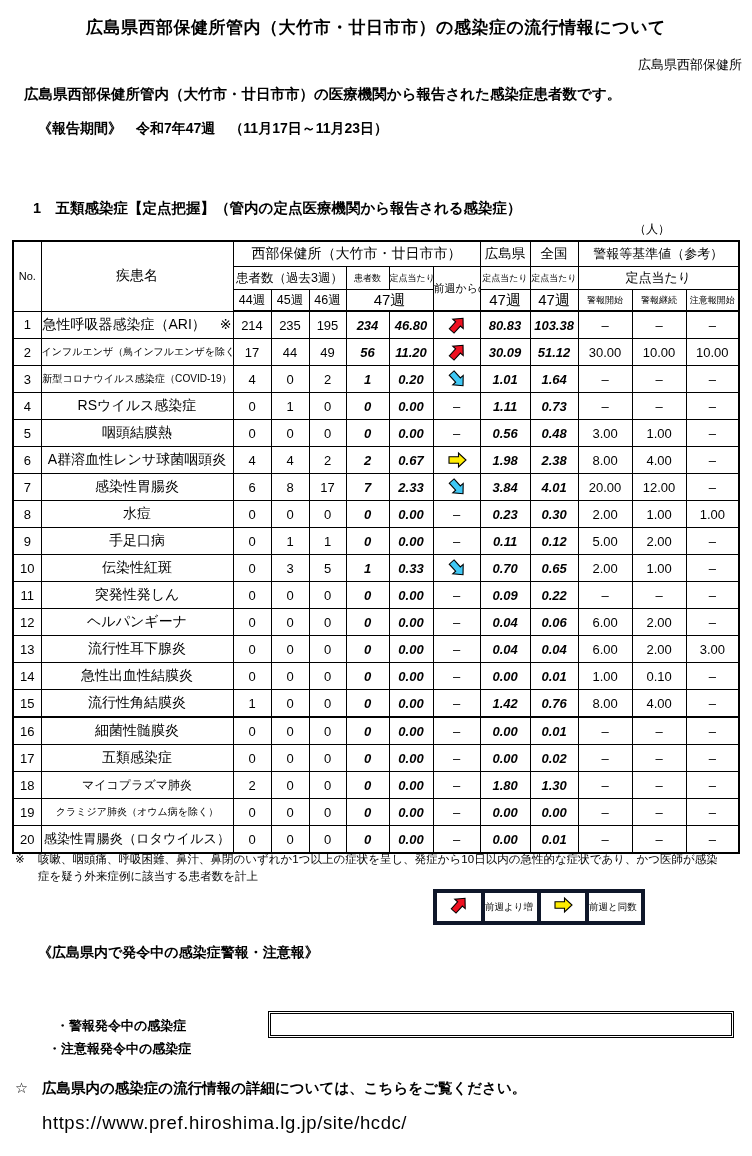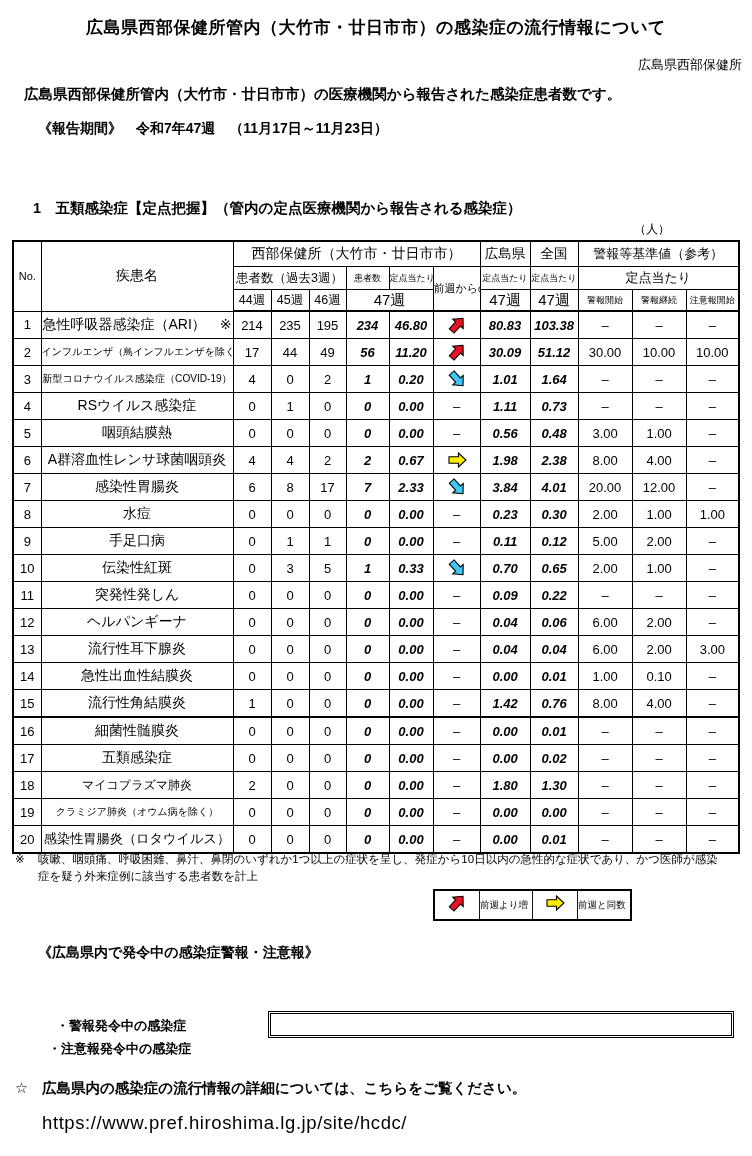--- a/index.html
+++ b/index.html
@@ -44,21 +44,21 @@
   .c-rate{text-align:right;padding-right:5px;}
   .bi{font-weight:bold;font-style:italic;}
   .c-trend svg{vertical-align:middle;}
   .dash{font-size:13px;}
 
   .footnote{position:absolute;top:851px;left:15px;width:720px;font-size:11.5px;line-height:1.45;}
   .footnote .mark{display:inline-block;width:23px;vertical-align:top;}
   .footnote .txt{display:inline-block;width:688px;vertical-align:top;white-space:normal;}
 
   table.legend{position:absolute;top:889px;left:433px;border-collapse:collapse;border:2px solid #000;}
-  .legend td{border:1px solid #0f172a;padding:0;}
+  .legend td{border:4px solid #0f172a;padding:0;}
   .lg-icon{width:44px;height:26px;text-align:center;vertical-align:middle;}
   .lg-label{width:52px;font-size:9.5px;line-height:1.2;padding:1px 2px;white-space:normal;vertical-align:middle;}
   .lg-dash{text-align:center;font-size:13px;}
 
   .warn-title{position:absolute;top:944px;left:38px;font-size:14px;font-weight:bold;}
   .warn-label-1{position:absolute;top:1017px;left:56px;font-size:13px;font-weight:bold;}
   .warn-label-2{position:absolute;top:1040px;left:48px;font-size:13px;font-weight:bold;}
   .warn-box{position:absolute;top:1011px;left:268px;width:462px;border:1px solid #000;padding:1px;background:#fff;}
   .warn-box-inner{border:1px solid #000;}
   .warn-row{height:21px;line-height:21px;font-size:13.5px;font-weight:bold;padding-left:4px;}

